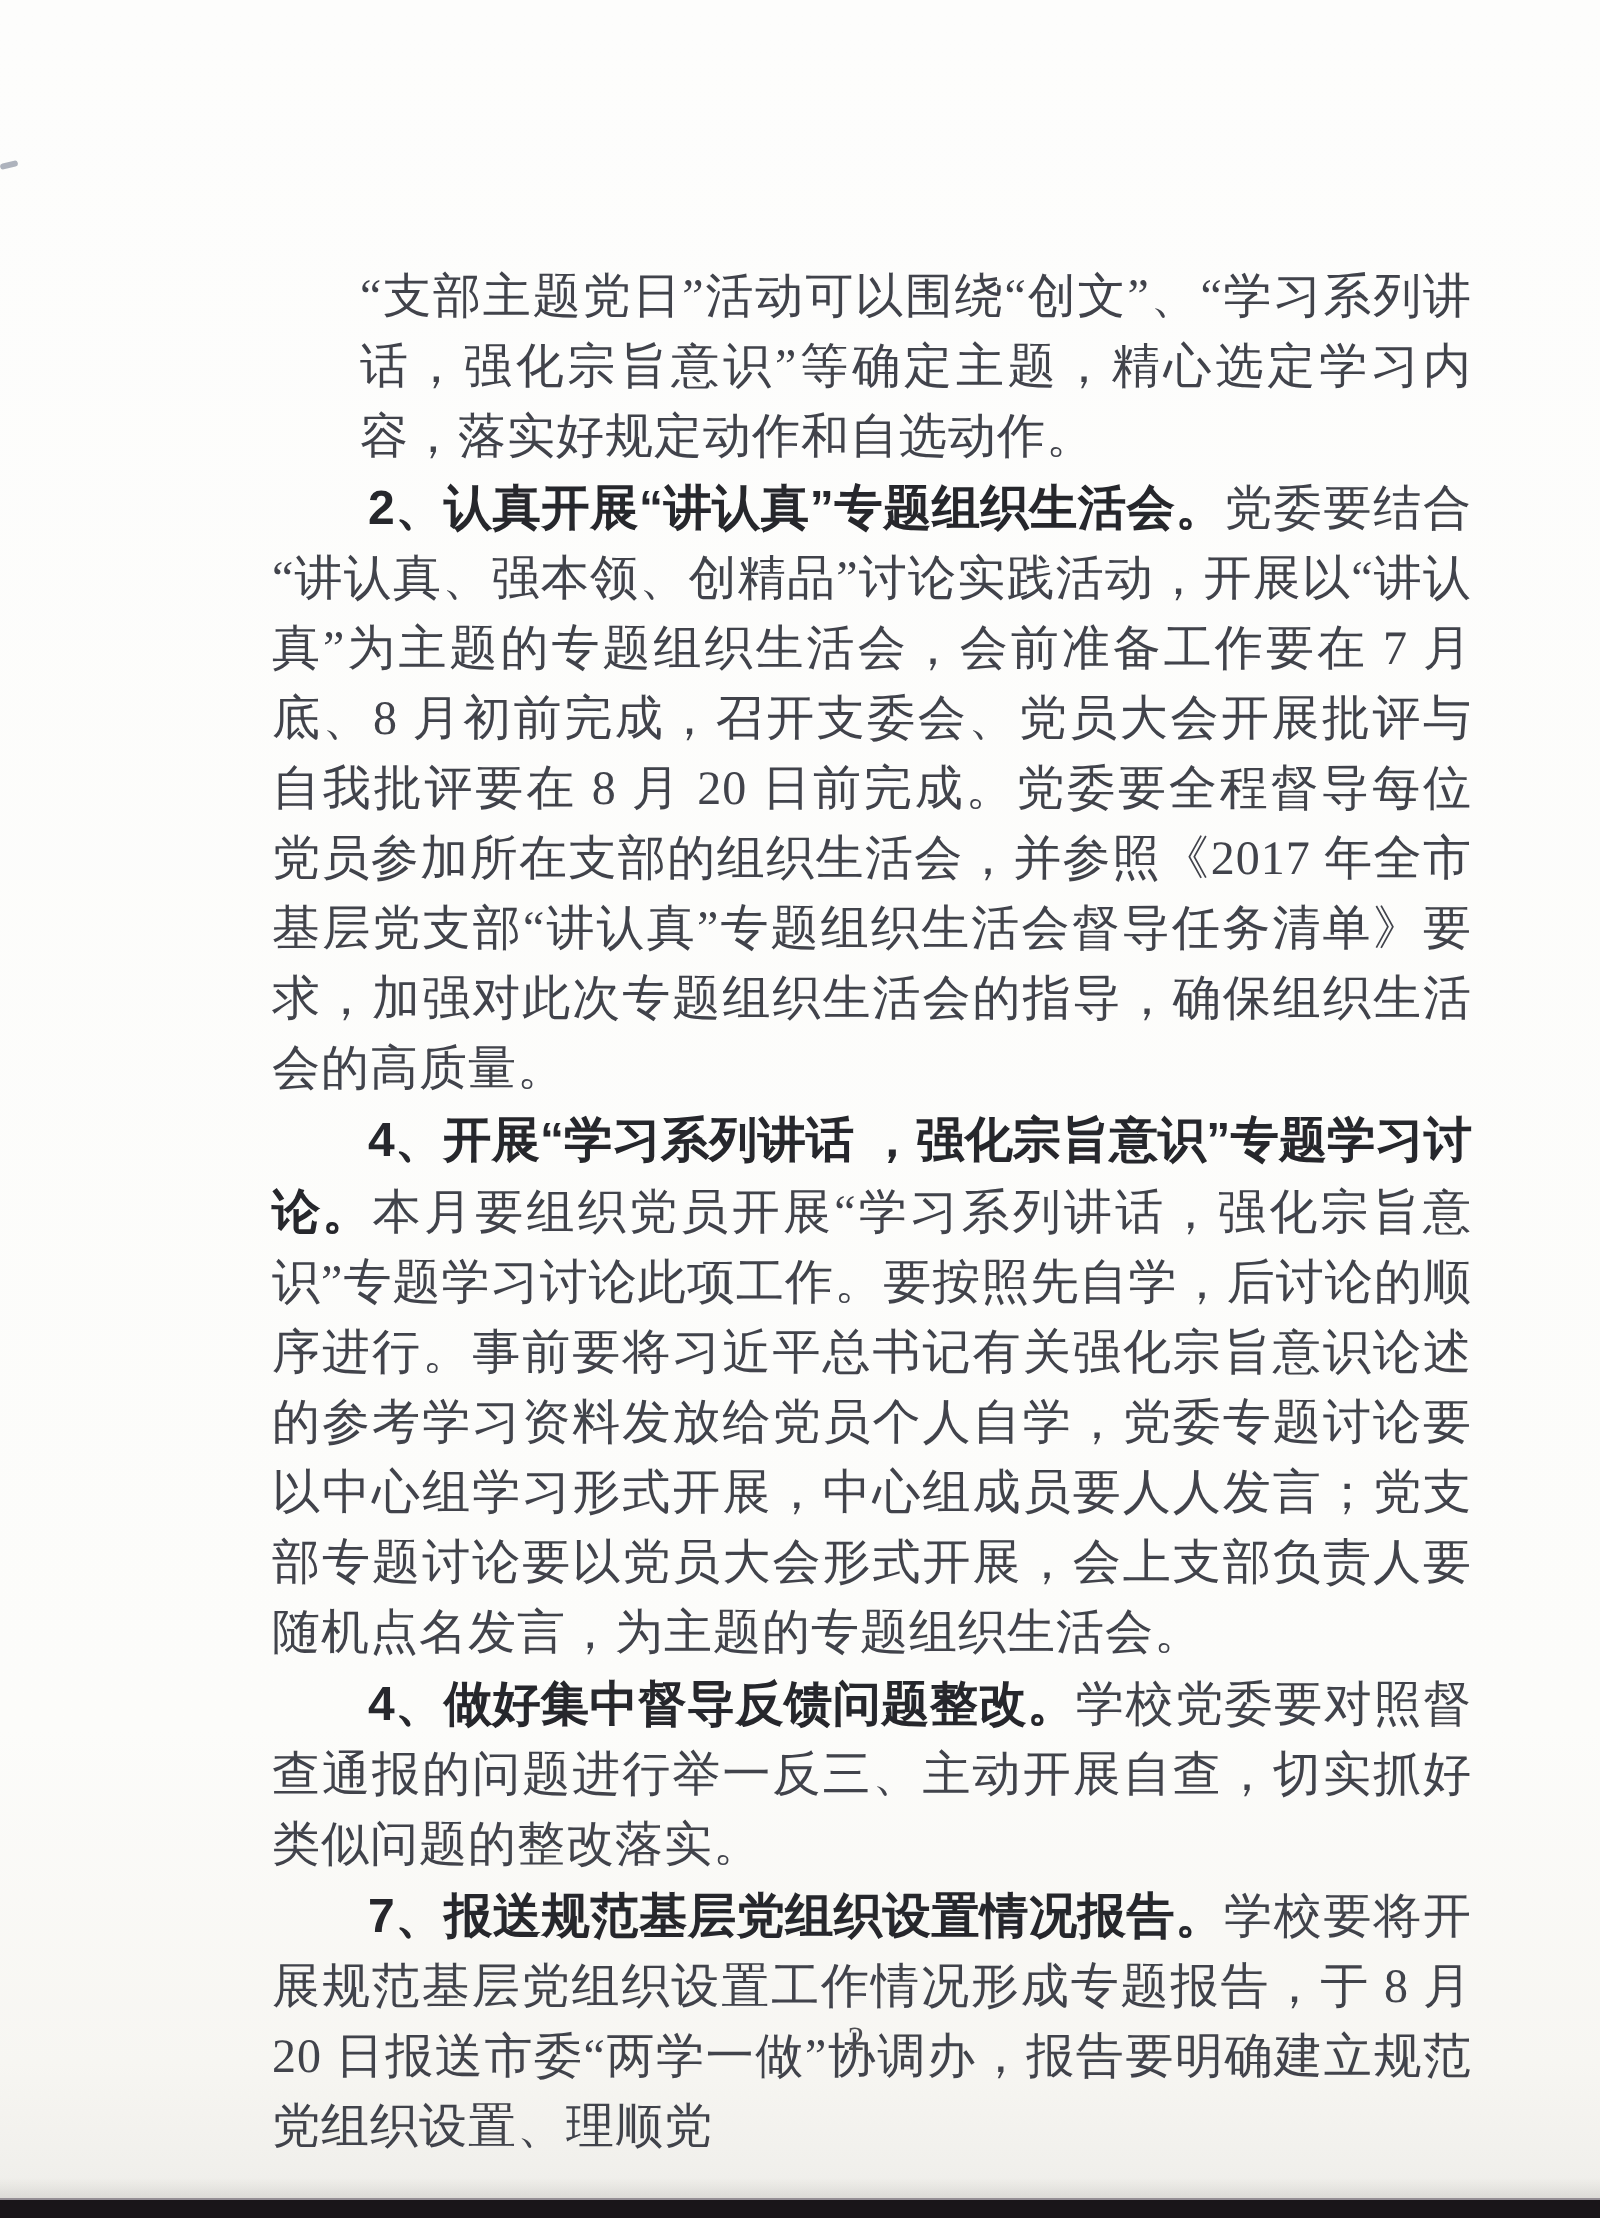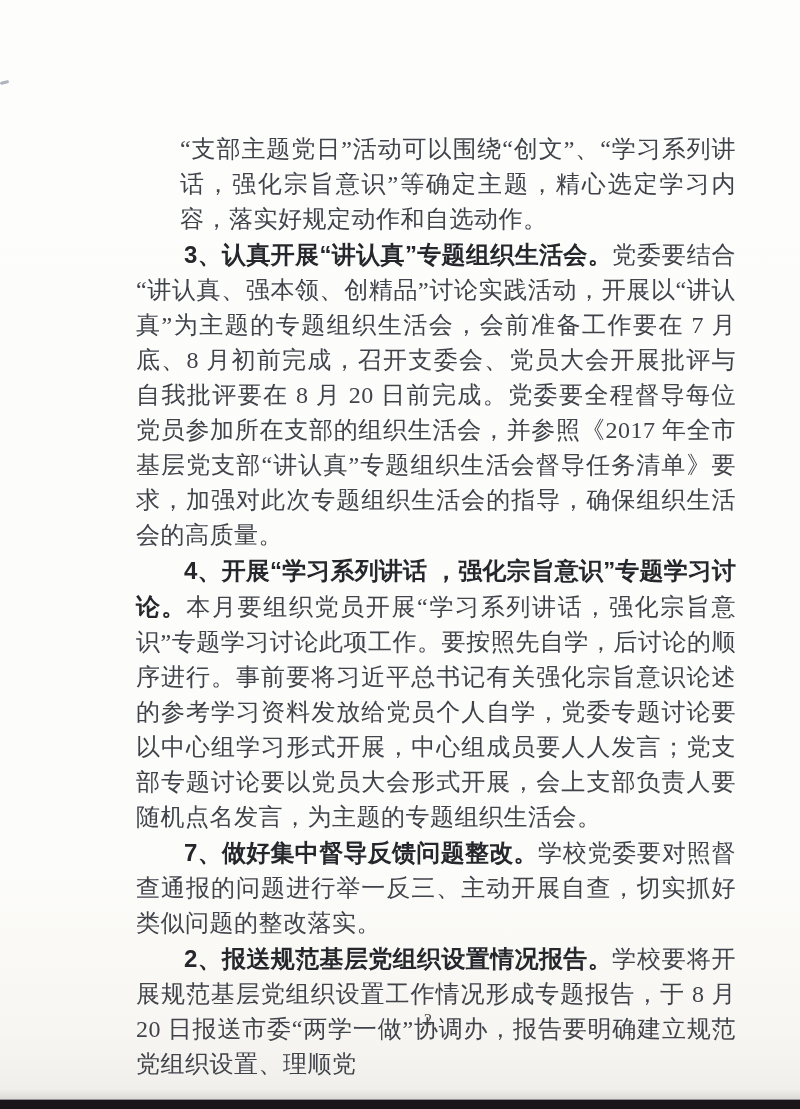--- a/index.html
+++ b/index.html
@@ -87,25 +87,25 @@
 </head>
 <body>
 
 <div class="scan-page"></div>
 
 <span class="scan-speck"></span>
 
 <div class="text-block">
   <p class="no-indent"><span>“支部主题党日”活动可以围绕“创文”、“学习系列讲话，强化宗旨意识”等确定主题，精心选定学习内容，落实好规定动作和自选动作。</span></p>
 
-  <p><span class="para-lead">3、认真开展“讲认真”专题组织生活会。</span><span>党委要结合“讲认真、强本领、创精品”讨论实践活动，开展以“讲认真”为主题的专题组织生活会，会前准备工作要在 7 月底、8 月初前完成，召开支委会、党员大会开展批评与自我批评要在 8 月 20 日前完成。党委要全程督导每位党员参加所在支部的组织生活会，并参照《2017 年全市基层党支部“讲认真”专题组织生活会督导任务清单》要求，加强对此次专题组织生活会的指导，确保组织生活会的高质量。</span></p>
+  <p><span class="para-lead">2、认真开展“讲认真”专题组织生活会。</span><span>党委要结合“讲认真、强本领、创精品”讨论实践活动，开展以“讲认真”为主题的专题组织生活会，会前准备工作要在 7 月底、8 月初前完成，召开支委会、党员大会开展批评与自我批评要在 8 月 20 日前完成。党委要全程督导每位党员参加所在支部的组织生活会，并参照《2017 年全市基层党支部“讲认真”专题组织生活会督导任务清单》要求，加强对此次专题组织生活会的指导，确保组织生活会的高质量。</span></p>
 
   <p><span class="para-lead">4、开展“学习系列讲话 ，强化宗旨意识”专题学习讨论。</span><span>本月要组织党员开展“学习系列讲话，强化宗旨意识”专题学习讨论此项工作。要按照先自学，后讨论的顺序进行。事前要将习近平总书记有关强化宗旨意识论述的参考学习资料发放给党员个人自学，党委专题讨论要以中心组学习形式开展，中心组成员要人人发言；党支部专题讨论要以党员大会形式开展，会上支部负责人要随机点名发言，为主题的专题组织生活会。</span></p>
 
-  <p><span class="para-lead">7、做好集中督导反馈问题整改。</span><span>学校党委要对照督查通报的问题进行举一反三、主动开展自查，切实抓好类似问题的整改落实。</span></p>
+  <p><span class="para-lead">4、做好集中督导反馈问题整改。</span><span>学校党委要对照督查通报的问题进行举一反三、主动开展自查，切实抓好类似问题的整改落实。</span></p>
 
-  <p><span class="para-lead">2、报送规范基层党组织设置情况报告。</span><span>学校要将开展规范基层党组织设置工作情况形成专题报告，于 8 月 20 日报送市委“两学一做”协调办，报告要明确建立规范党组织设置、理顺党</span></p>
+  <p><span class="para-lead">7、报送规范基层党组织设置情况报告。</span><span>学校要将开展规范基层党组织设置工作情况形成专题报告，于 8 月 20 日报送市委“两学一做”协调办，报告要明确建立规范党组织设置、理顺党</span></p>
 </div>
 
 <div class="page-number">2</div>
 
 <div class="bottom-shadow"></div>
 <div class="bottom-bar"></div>
 
 </body></html>

